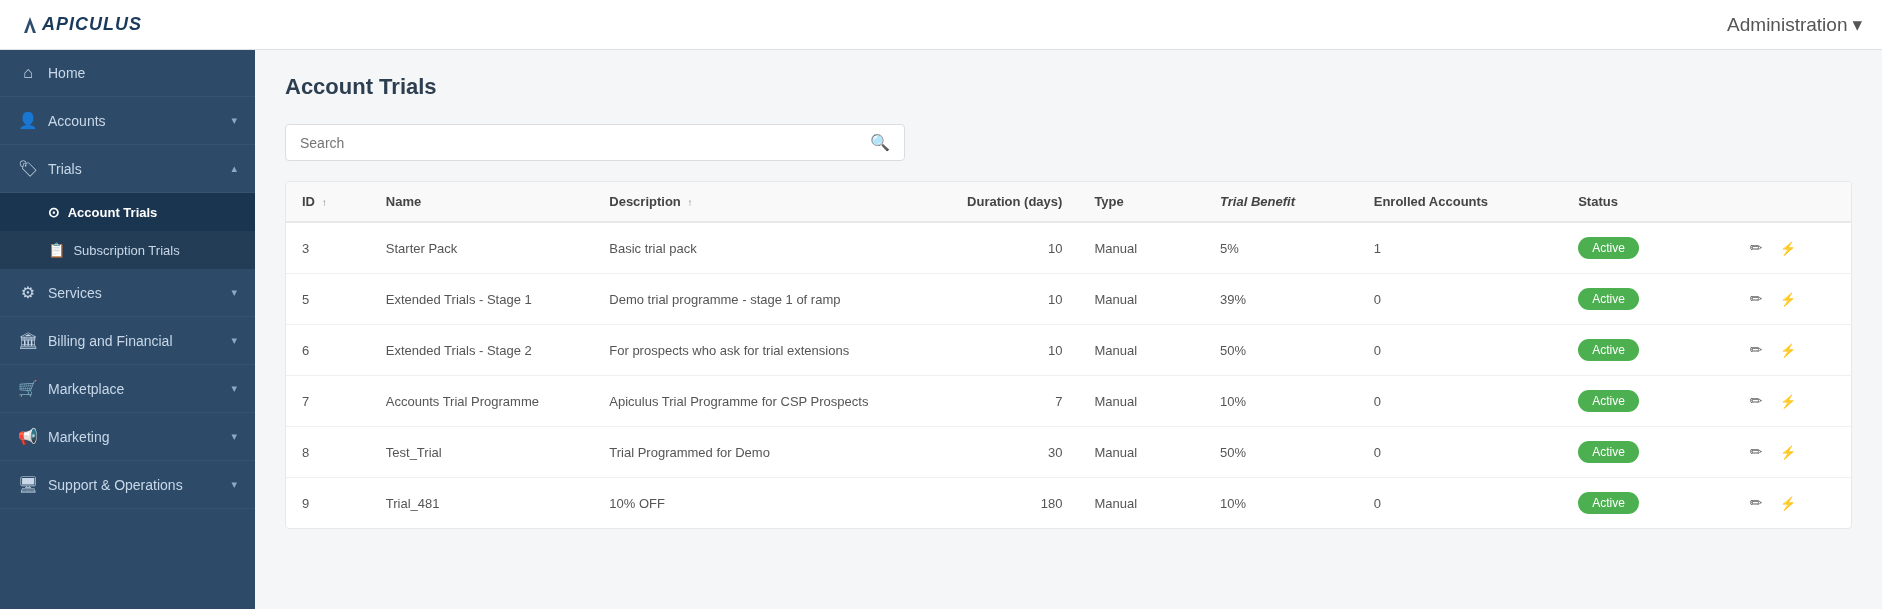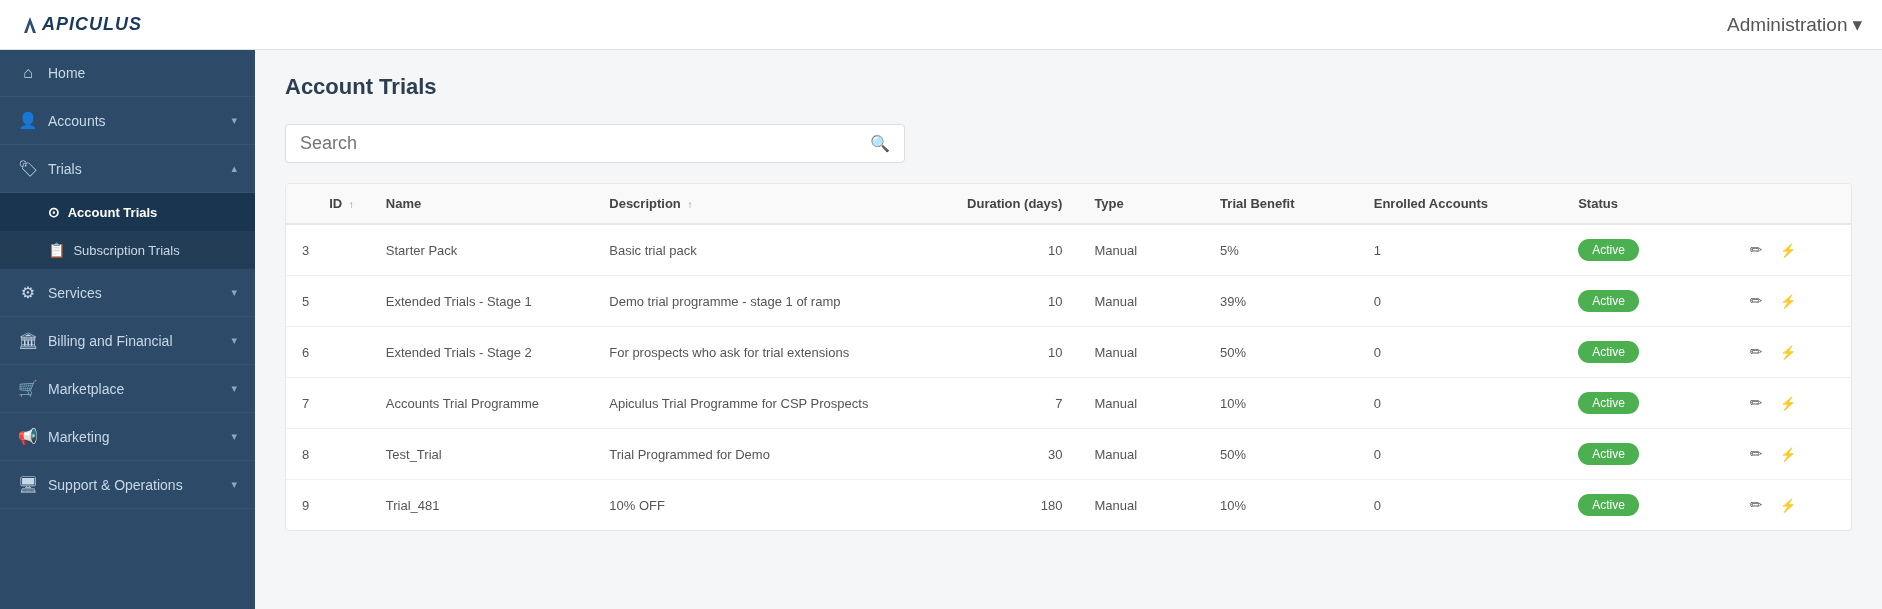--- a/index.html
+++ b/index.html
@@ -130,21 +130,21 @@
       border-radius: 4px;
       display: flex;
       align-items: center;
       padding: 8px 14px;
       margin-bottom: 20px;
       width: 620px;
     }
     .search-input {
       border: none;
       outline: none;
-      font-size: 18px;
+      font-size: 14px;
       color: #555;
       flex: 1;
       background: transparent;
     }
     .search-icon { color: #999; font-size: 16px; }
 
     
     .table-container {
       background: #fff;
       border: 1px solid #e8e8e8;
@@ -194,26 +194,26 @@
       font-size: 15px;
       padding: 2px 4px;
     }
     .actions-cell {
       display: flex;
       align-items: center;
       gap: 10px;
       white-space: nowrap;
     }
 
-    .col-id { width: 60px; text-align: right; }
+    .col-id { width: 60px; }
     .col-name { width: 160px; }
     .col-desc { width: 220px; }
     .col-duration { width: 120px; text-align: right; }
     .col-type { width: 90px; }
-    .col-benefit { width: 110px; }
+    .col-benefit { width: 110px; font-style: italic; }
     .col-enrolled { width: 140px; }
     .col-status { width: 120px; }
     .col-actions { width: 80px; }
   </style>
 </head>
 <body>
 
 <div class="topbar">
   <div class="logo">
     <svg class="logo-icon" viewBox="0 0 20 20" fill="none" xmlns="http://www.w3.org/2000/svg">

